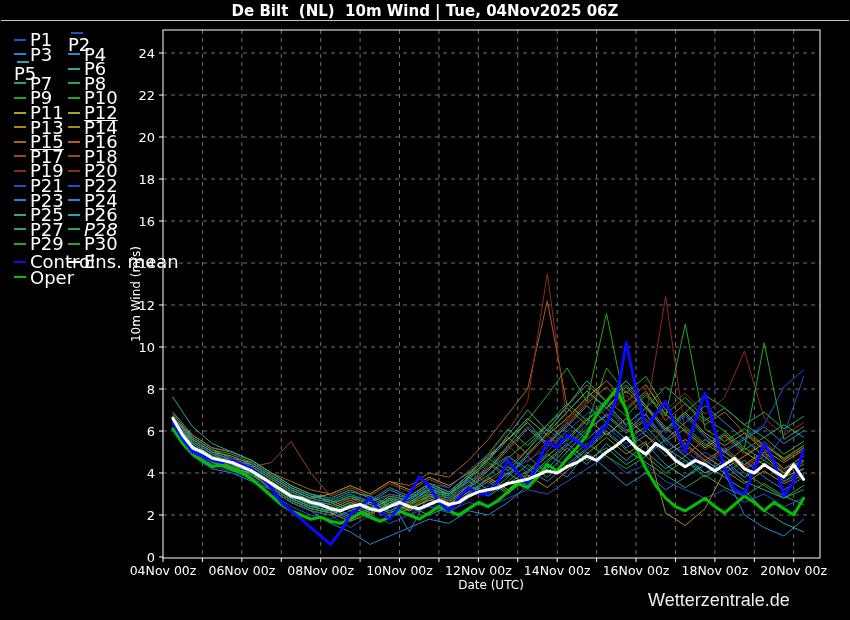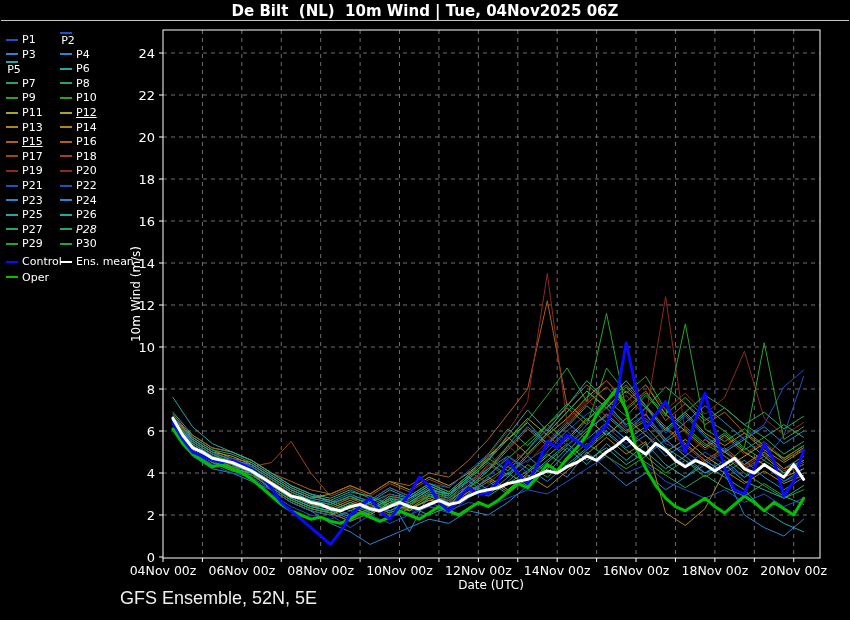--- a/index.html
+++ b/index.html
@@ -1,21 +1,21 @@
 <!DOCTYPE html>
 <html><head>
 <meta charset="utf-8">
 <style>
   html,body{margin:0;padding:0;background:#000;}
   #frame{position:relative;width:850px;height:620px;background:#000;overflow:hidden;
          font-family:"DejaVu Sans",sans-serif;color:#fff;border-radius:27px;}
   #title{position:absolute;top:2px;left:0;width:100%;text-align:center;
          font-size:15px;font-weight:bold;white-space:pre;color:#fff;}
   #title-rule{position:absolute;top:20px;left:0;width:100%;height:1px;background:#c8c8c8;}
-  #legend{position:absolute;top:0;left:4px;width:160px;height:300px;font-size:11px;}
+  #legend{position:absolute;top:0;left:12px;width:160px;height:300px;font-size:18px;}
   .lg-item{position:absolute;display:flex;align-items:center;height:15px;white-space:nowrap;}
   .lg-dash{display:inline-block;width:12px;height:2px;margin-right:4px;flex:0 0 auto;}
   #plot-svg{position:absolute;top:0;left:0;}
   #ylabel{position:absolute;left:136px;top:294px;transform:translate(-50%,-50%) rotate(-90deg);
           font-size:12px;color:#fff;white-space:nowrap;}
   #xlabel{position:absolute;left:491px;top:578px;transform:translateX(-50%);
           font-size:12px;color:#fff;}
   #footer-left{position:absolute;left:120px;top:588px;font-size:18px;
                font-family:"Liberation Sans",sans-serif;color:#efefef;}
   #footer-right{position:absolute;left:648px;top:590px;font-size:18px;
@@ -276,14 +276,14 @@
       <text x="155" y="225.5" text-anchor="end" fill="#fff" font-size="13px" font-family="&quot;DejaVu Sans&quot;,sans-serif">16</text>
       <text x="155" y="183.5" text-anchor="end" fill="#fff" font-size="13px" font-family="&quot;DejaVu Sans&quot;,sans-serif">18</text>
       <text x="155" y="141.5" text-anchor="end" fill="#fff" font-size="13px" font-family="&quot;DejaVu Sans&quot;,sans-serif">20</text>
       <text x="155" y="99.5" text-anchor="end" fill="#fff" font-size="13px" font-family="&quot;DejaVu Sans&quot;,sans-serif">22</text>
       <text x="155" y="57.5" text-anchor="end" fill="#fff" font-size="13px" font-family="&quot;DejaVu Sans&quot;,sans-serif">24</text>
     </svg>
 
   <div id="ylabel">10m Wind (m/s)</div>
   <div id="xlabel">Date (UTC)</div>
 
-  <div id="footer-left">GFS Ensemble, 52N, 5E</div>
+  <div id="footer-right">Wetterzentrale.de</div>
 </div>
 
 </body></html>

